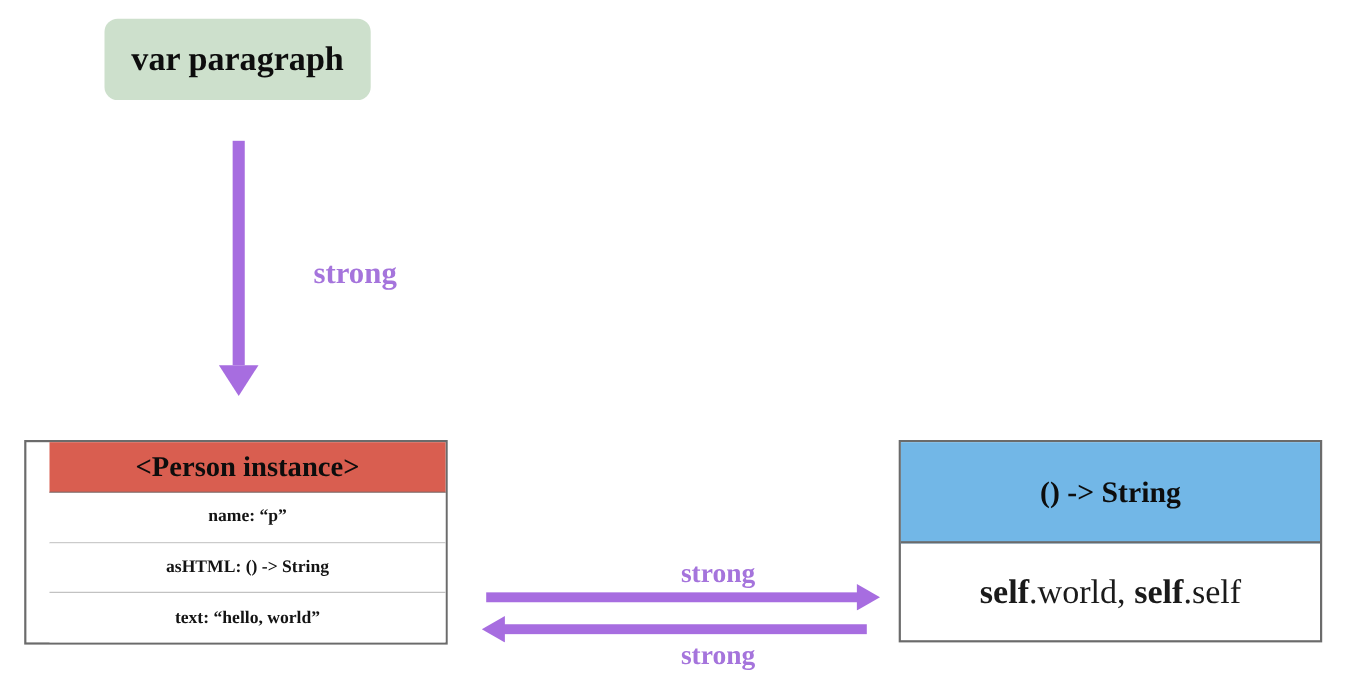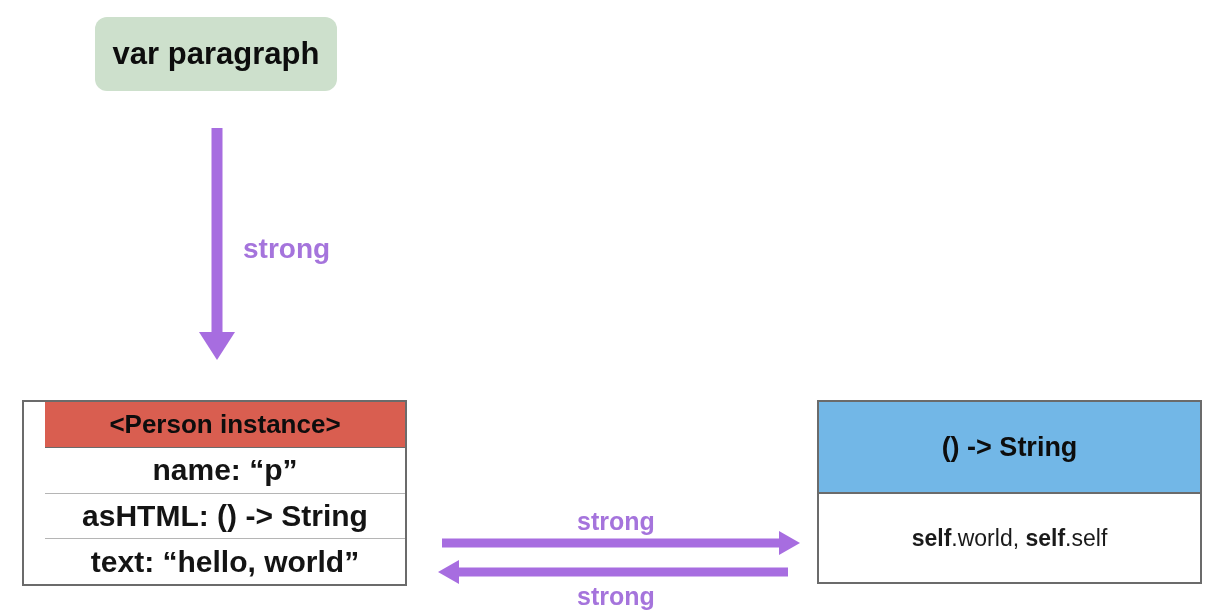--- a/index.html
+++ b/index.html
@@ -4,21 +4,21 @@
 <style>
   html, body { margin: 0; padding: 0; background: #ffffff; }
   * { box-sizing: border-box; }
 
   .canvas {
     position: relative;
     width: 1228px;
     height: 616px;
     background: #ffffff;
     overflow: hidden;
-    font-family: Liberation Sans, sans-serif;
+    font-family: Liberation Serif, serif;
     color: var(--text);
   }
 
   
   .var-box {
     position: absolute;
     left: 95px; top: 17px;
     width: 242px; height: 74px;
     background: var(--green);
     border-radius: 12px;
@@ -32,20 +32,21 @@
   .arrow-down   { left: 193px; top: 126px; }
   .arrow-right  { left: 440px; top: 531px; }
   .arrow-left   { left: 436px; top: 560px; }
 
   .strong-label {
     position: absolute;
     color: var(--purple-label);
     font-weight: bold;
     line-height: 1;
     white-space: nowrap;
+    margin-left: 42px;
   }
   .strong-down   { left: 243px; top: 235px; font-size: 28px; }
   .strong-top    { left: 577px; top: 509px; font-size: 25px; }
   .strong-bottom { left: 577px; top: 584px; font-size: 25px; }
 
   
   .person-table {
     position: absolute;
     left: 22px; top: 400px;
     width: 385px; height: 186px;
@@ -56,21 +57,21 @@
   .person-header {
     flex: 0 0 46px;
     background: var(--red);
     display: flex; align-items: center; justify-content: center;
     font-size: 26px; font-weight: bold; color: #0d0d0d;
     border-bottom: 1px solid var(--border);
   }
   .person-row {
     flex: 1 1 auto;
     display: flex; align-items: center; justify-content: center;
-    font-size: 30px; font-weight: bold; color: #141414;
+    font-size: 16px; font-weight: bold; color: #141414;
     border-bottom: 1px solid var(--row-line);
     background: #ffffff;
   }
   .person-row:last-child { border-bottom: none; }
 
   
   .closure-box {
     position: absolute;
     left: 817px; top: 400px;
     width: 385px; height: 184px;
@@ -81,21 +82,21 @@
   .closure-header {
     flex: 0 0 92px;
     background: var(--blue);
     display: flex; align-items: center; justify-content: center;
     font-size: 27px; font-weight: bold; color: #0d0d0d;
     border-bottom: 2px solid var(--border);
   }
   .closure-body {
     flex: 1 1 auto;
     display: flex; align-items: center; justify-content: center;
-    font-size: 23px; color: #1a1a1a;
+    font-size: 31px; color: #1a1a1a;
     white-space: pre;
   }
   .closure-body .b { font-weight: bold; }
 </style>
 </head>
 <body>
 
 <div class="canvas">
 
   <div class="var-box">

